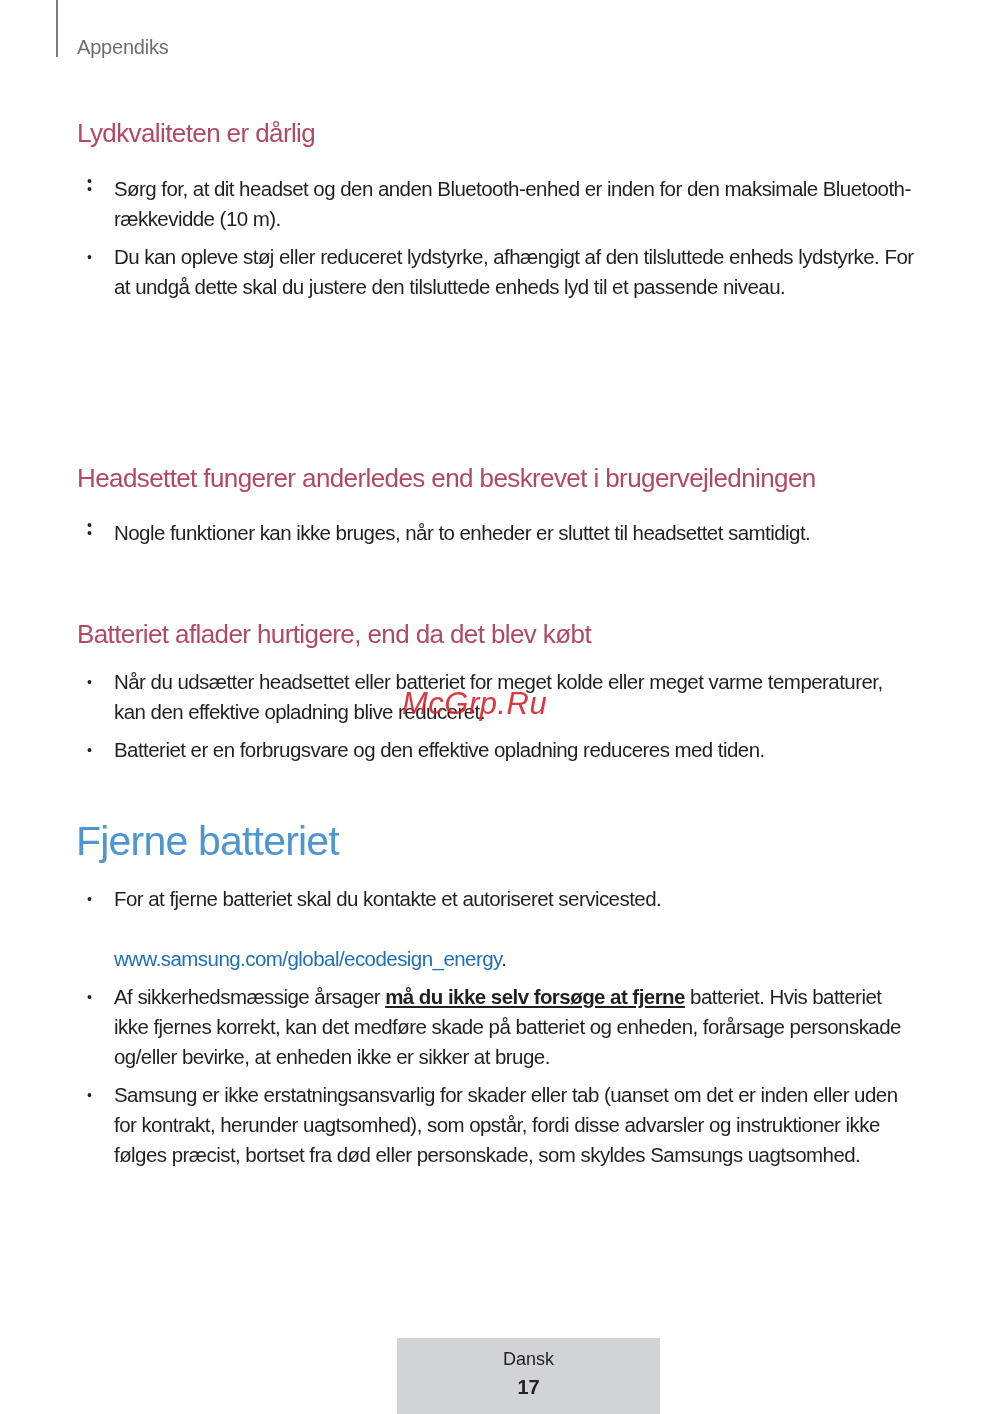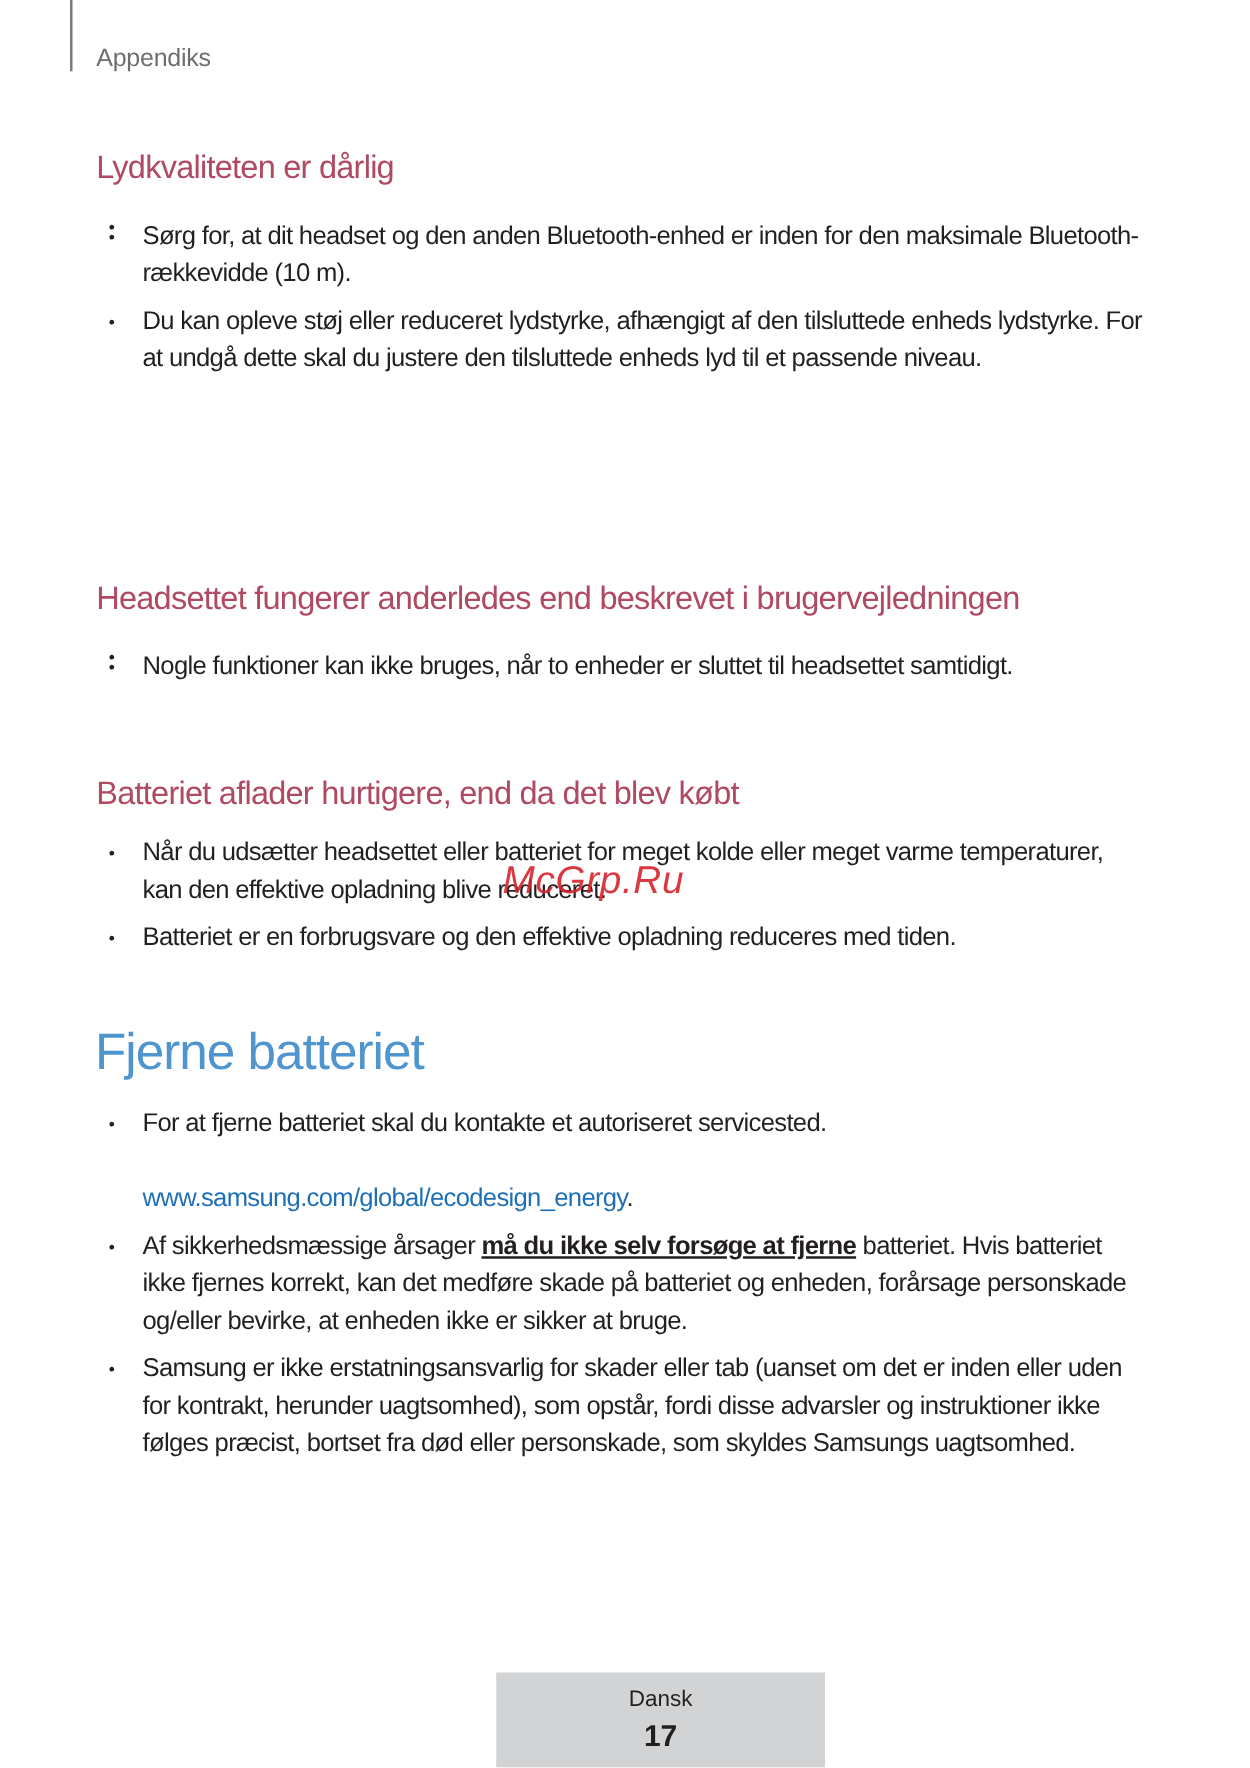--- a/index.html
+++ b/index.html
@@ -17,21 +17,21 @@
   ul.bullets li .dot { position: absolute; left: 1px; top: 0; font-size: 14px; color: #231f20; }
   .b { font-weight: normal; }
   .u { font-weight: bold; text-decoration: underline; }
   .link { color: #1f6fb6; font-weight: normal; text-decoration: none; }
   .watermark {
     position: absolute; left: 402px; top: 686px; font-size: 31px; font-style: italic;
     color: rgba(214, 36, 44, 0.9); letter-spacing: 0.5px; pointer-events: none; font-family: "Liberation Sans", sans-serif;
   }
   .footer { position: absolute; left: 385px; top: 1338px; width: 263px; height: 76px; background: #d2d3d5; text-align: center; margin-left: 12px; }
   .footer .lang { display: block; margin-top: 11px; font-size: 18px; color: #231f20; }
-  .footer .page { display: block; margin-top: 6px; font-size: 24px; font-weight: bold; color: #231f20; }
+  .footer .page { display: block; margin-top: 6px; font-size: 20px; font-weight: bold; color: #231f20; }
 </style>
 </head>
 <body>
 
 <div class="vline"></div>
 <div class="header-label">Appendiks</div>
 
 <h2 class="h2" style="top:118px;">Lydkvaliteten er dårlig</h2>
 <ul class="bullets" style="top:166px;">
   <li><span class="dot">•</span></li>

